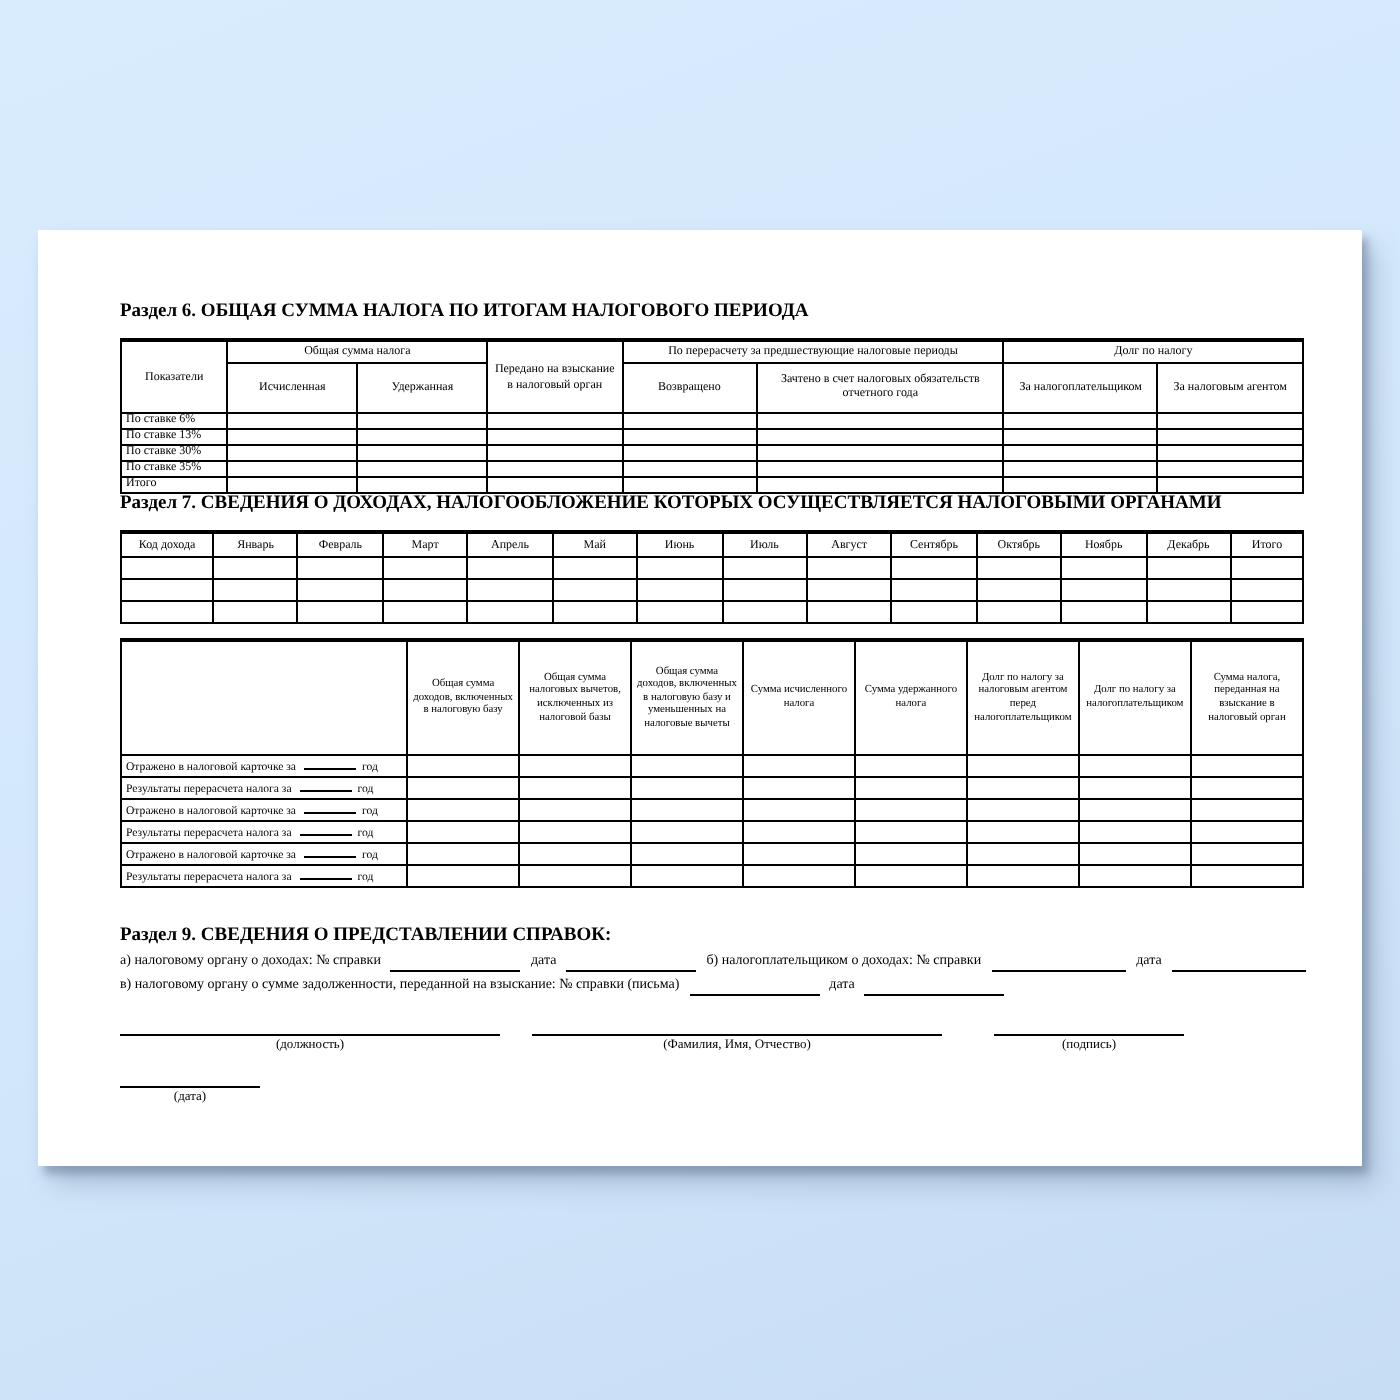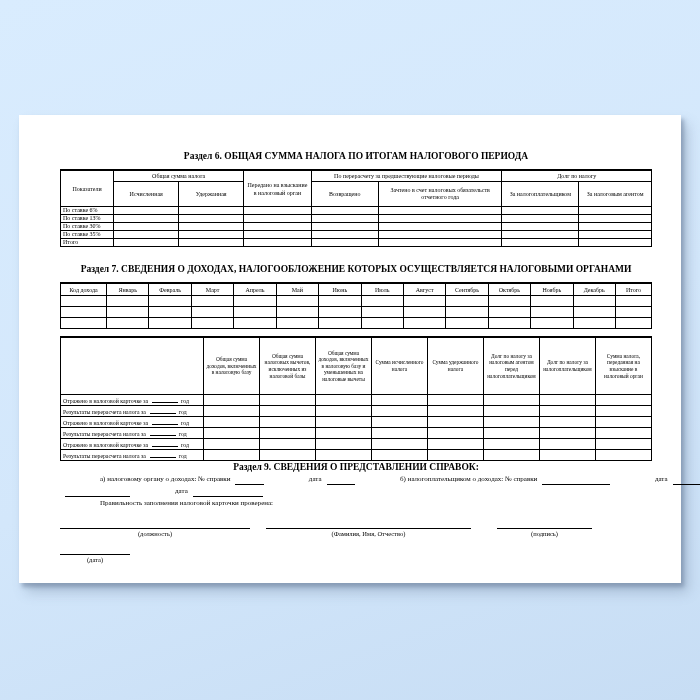--- a/index.html
+++ b/index.html
@@ -7,24 +7,24 @@
     width:700px;height:700px;overflow:hidden;position:relative;
     background:linear-gradient(160deg,#d9ecfe 0%,#d3e7fb 55%,#c7ddf4 100%);
     font-family:"Liberation Serif","DejaVu Serif",serif;color:#000;
   }
   .paper{
     position:absolute;left:19px;top:115px;width:662px;height:468px;
     background:#ffffff;
     box-shadow:3px 4px 4px rgba(90,110,140,.45),7px 9px 12px rgba(90,110,140,.30);
   }
   .content{margin:36px 29px 0 41px;width:592px;}
-  .sec-title{font-size:9.5px;font-weight:bold;line-height:11px;white-space:nowrap;text-align:center;}
-  .sec-title.mt1{margin-top:17px;}
+  .sec-title{font-size:9.5px;font-weight:bold;line-height:11px;white-space:nowrap;}
+  .sec-title.mt1{}
   .sec-title.mt2{margin-top:9px;}
-  .sec-title.mt3{margin-top:1px;}
+  .sec-title.mt3{margin-top:19px;}
 
   table{border-collapse:collapse;table-layout:fixed;width:100%;margin-top:7px;}
   table.tbl{border:1px solid #000;border-top:2px solid #000;}
   th,td{border:1px solid #000;padding:0 2px;overflow:hidden;}
   th{font-weight:normal;text-align:center;}
 
   
   .t6 thead tr.r1 th{font-size:6px;line-height:8px;height:10px;}
   .t6 thead tr.r2 th{font-size:6px;line-height:7px;height:24px;vertical-align:middle;}
   .t6 tbody td{height:7px;font-size:6px;line-height:7px;}
@@ -35,21 +35,21 @@
   .t7 tbody td{height:10px;font-size:6px;}
 
   
   .t8 thead th{font-size:5.4px;line-height:6.6px;height:54px;vertical-align:middle;padding:1px 2px;}
   .t8 tbody td{height:10px;font-size:5.8px;line-height:7px;}
   .t8 tbody td.lbl{text-align:left;white-space:nowrap;}
   .blank-sm{display:inline-block;width:26px;border-bottom:0.9px solid #000;height:6px;margin:0 3px 0 4px;}
 
   
   .s9-line{display:flex;align-items:flex-end;font-size:7px;line-height:11px;margin-top:1px;}
-  .s9-line span.txt{white-space:nowrap;margin-left:40px;}
+  .s9-line span.txt{white-space:nowrap;}
   .blank{display:inline-block;border-bottom:0.9px solid #000;height:8px;margin:0 5px;}
   .grp-a{width:300px;display:flex;align-items:flex-end;}
   .grp-b{flex:1;display:flex;align-items:flex-end;}
   .b62{width:62px;} .b68{width:68px;} .b65{width:65px;} .b70{width:70px;}
   .bgrow{flex:1;}
 
   .sig-row{display:flex;margin-top:10px;}
   .sig{text-align:center;}
   .sig .line{border-bottom:1px solid #000;height:9px;}
   .sig .cap{font-size:6.5px;line-height:8px;padding-top:1px;}
@@ -339,28 +339,26 @@
       </span>
       <span class="grp-b">
         <span class="txt">б) налогоплательщиком о доходах: № справки</span>
         <span class="blank b65 bgrow"></span>
         <span class="txt">дата</span>
         <span class="blank b70 bgrow"></span>
       </span>
     </div>
 
     <div class="s9-line">
+      <span class="txt">в) налоговому органу о сумме задолженности, переданной на взыскание: № справки (письма)</span>
       <span class="blank b65"></span>
       <span class="txt">дата</span>
       <span class="blank b70"></span>
     </div>
 
-    <div class="s9-line">
-      <span class="txt">Правильность заполнения налоговой карточки проверена:</span>
-    </div>
 
     <div class="sig-row">
       <div class="sig sig1">
         <div class="line"></div>
         <div class="cap">(должность)</div>
       </div>
       <div class="sig sig2">
         <div class="line"></div>
         <div class="cap">(Фамилия, Имя, Отчество)</div>
       </div>

